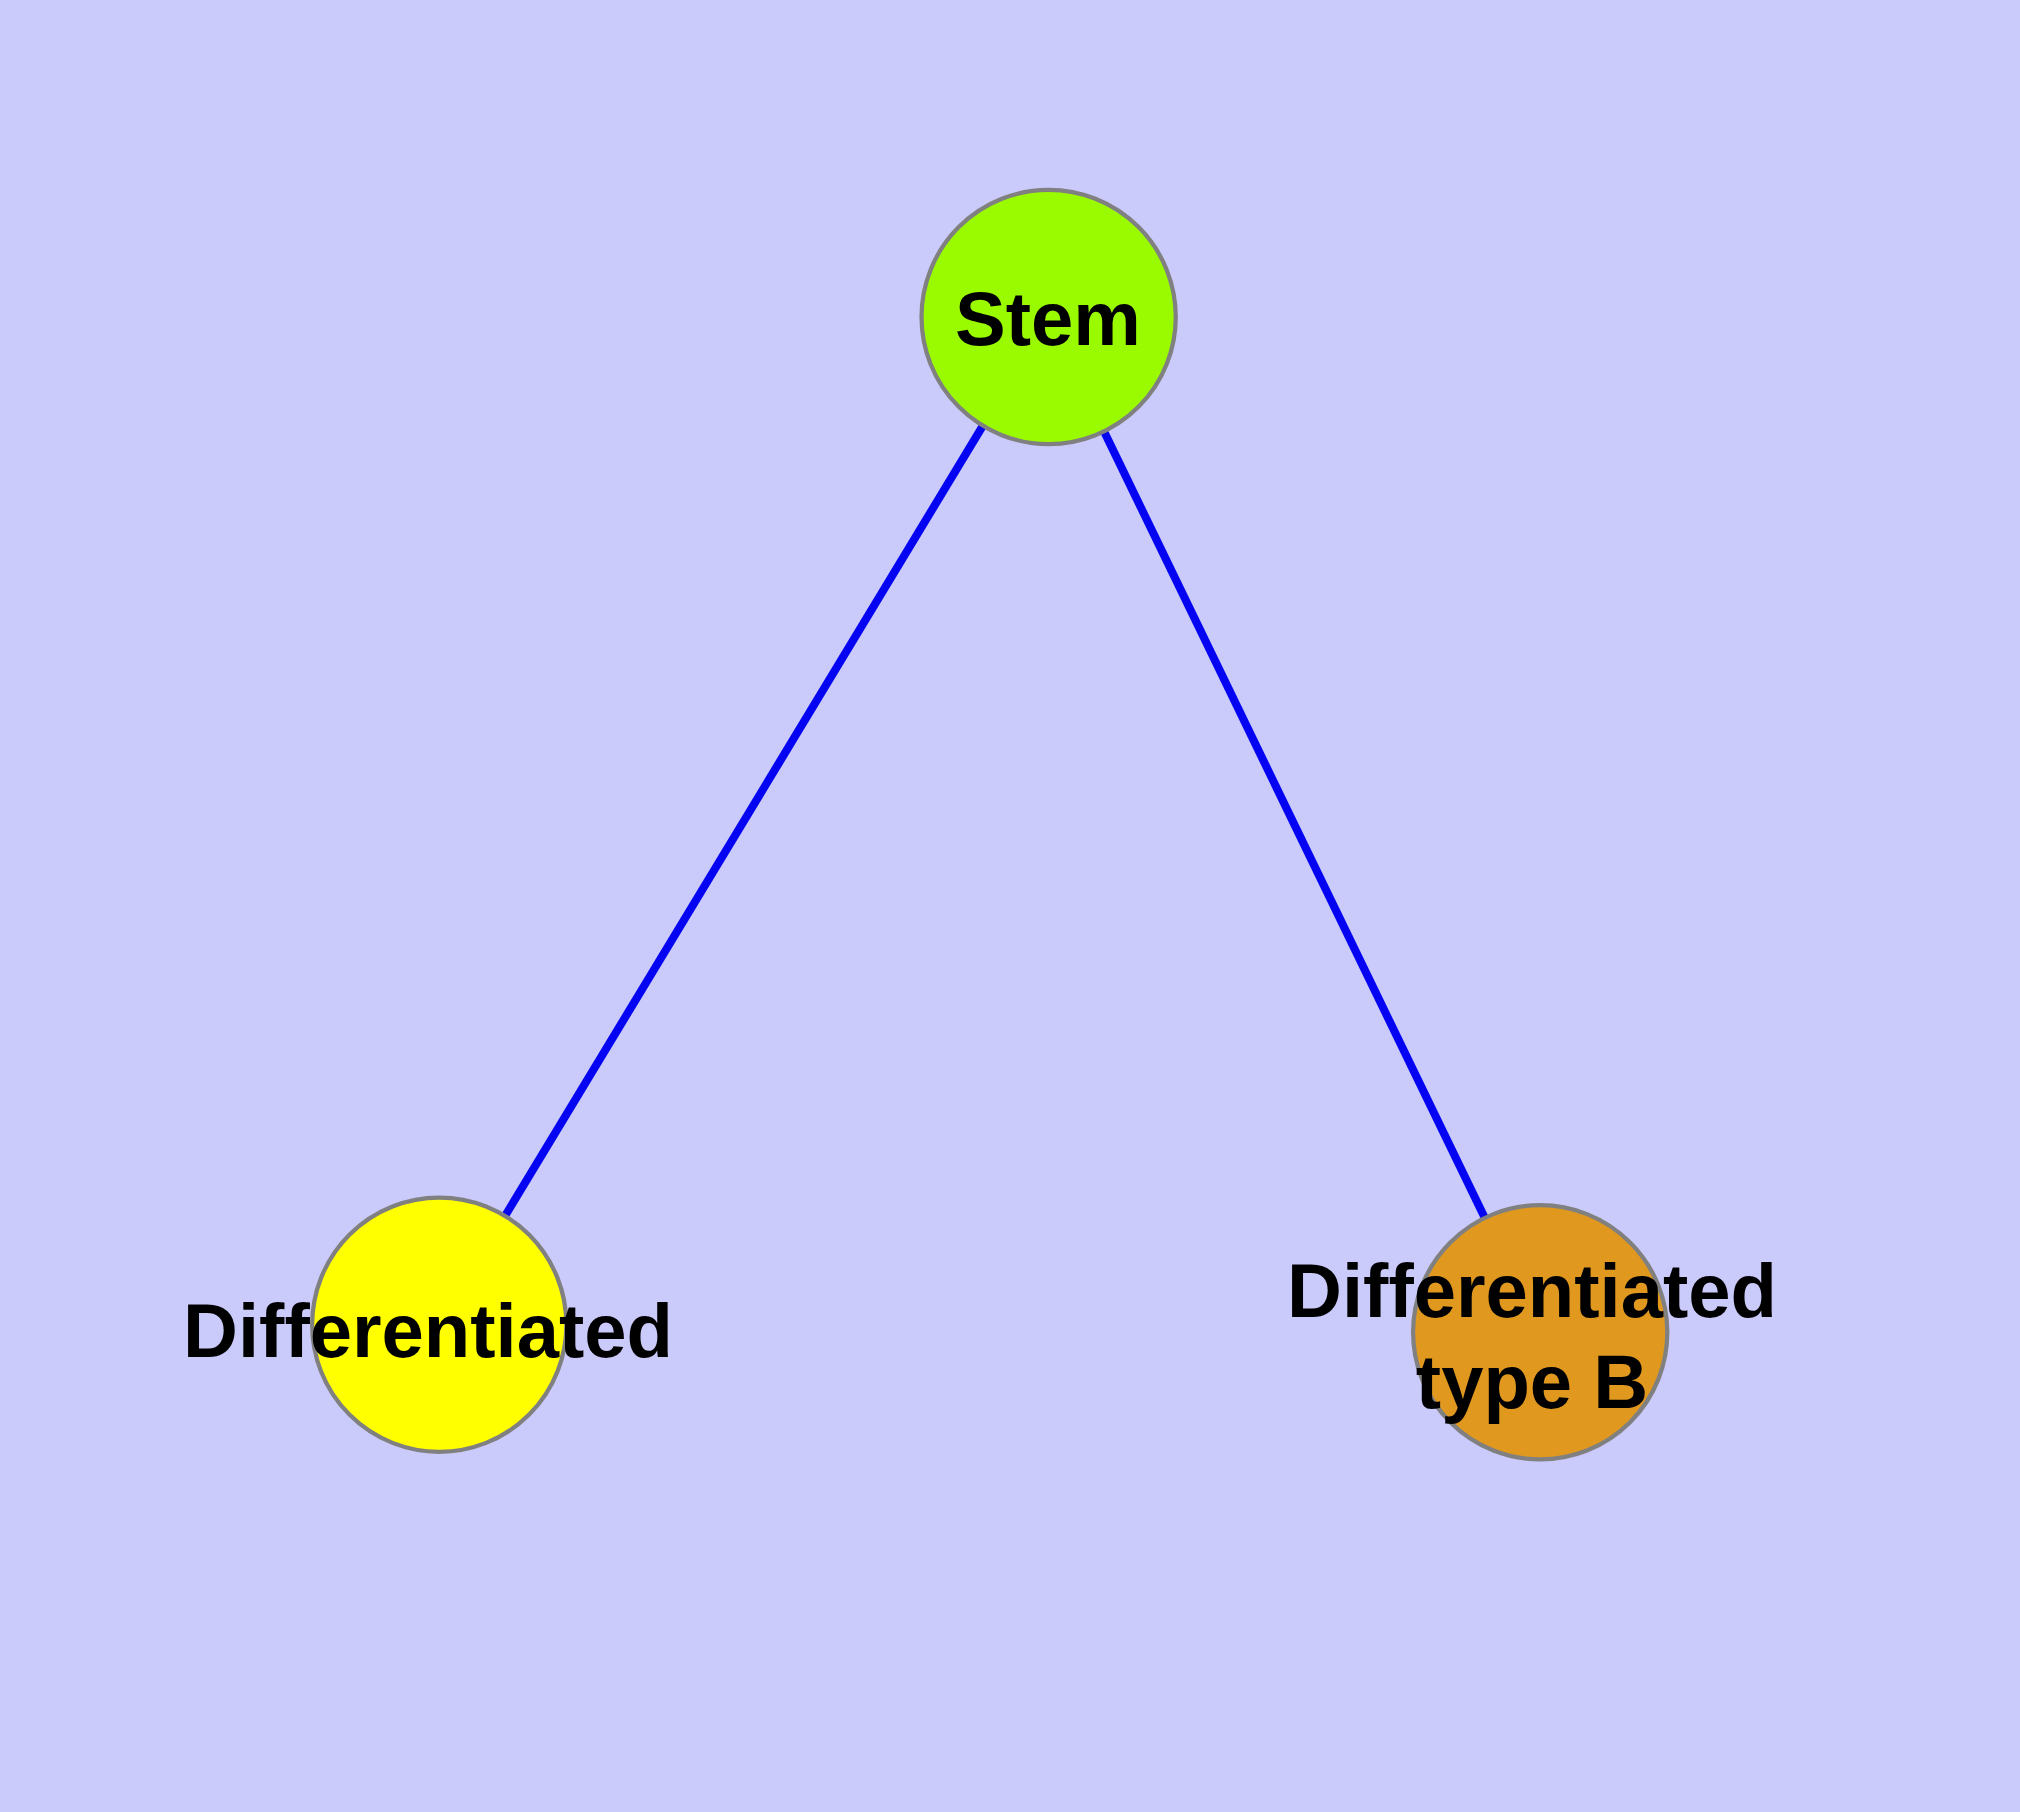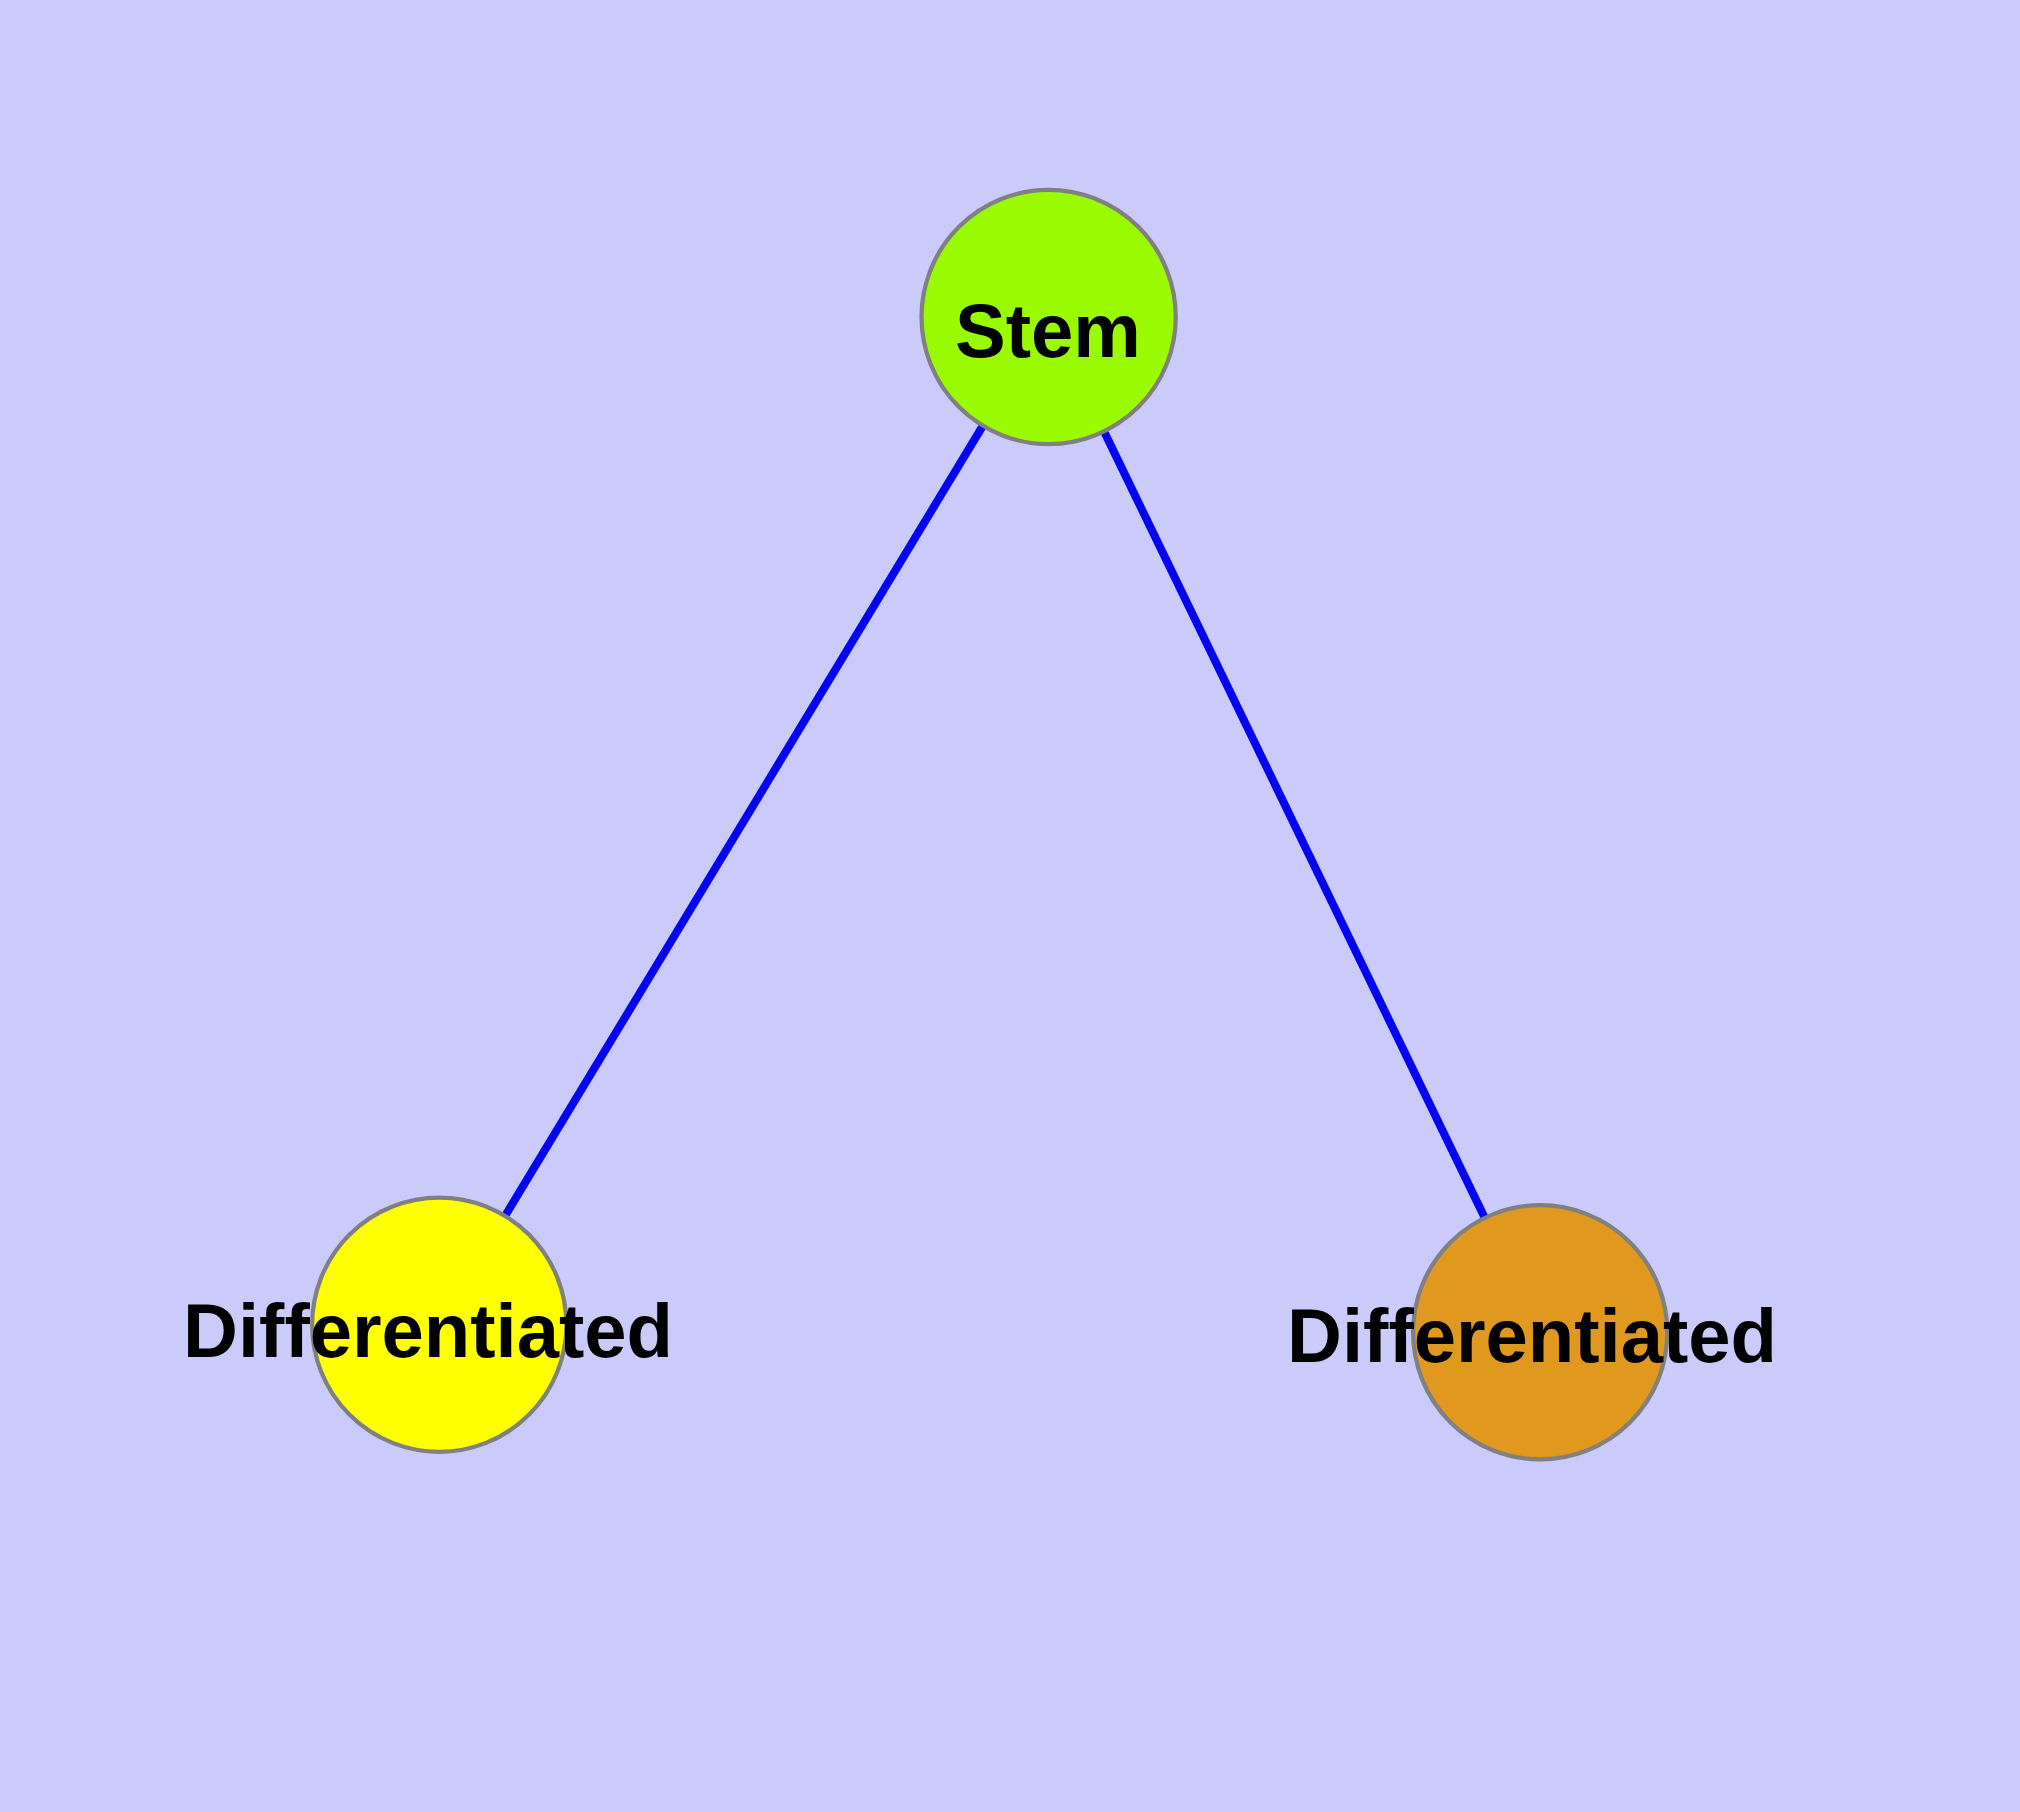--- a/index.html
+++ b/index.html
@@ -31,21 +31,21 @@
     font-weight: bold;
     font-size: 76px;
     line-height: 1.2;
     white-space: nowrap;
     letter-spacing: 0px;
   }
   .node-label .line {
     display: block;
   }
   
-  .label-stem   { left: 1048px; top: 331px;  }
+  .label-stem   { left: 1048px; top: 319px;  }
   .label-type-a { left: 428px;  top: 1331px; }
   .label-type-b { left: 1532px; top: 1336px; }
 </style>
 </head>
 <body>
 
 <div class="canvas" style="background: rgb(202, 202, 251);">
 
   <svg class="graph-svg" viewBox="0 0 2384 2138">
 
@@ -65,16 +65,17 @@
   <div class="node-label label-stem">
     <span class="line">Stem</span>
   </div>
 
   <div class="node-label label-type-a">
     <span class="line">Differentiated</span>
   </div>
 
   <div class="node-label label-type-b">
     <span class="line">Differentiated</span>
+    <span class="line">type B</span>
   </div>
 
 </div>
 
 
 </body></html>

